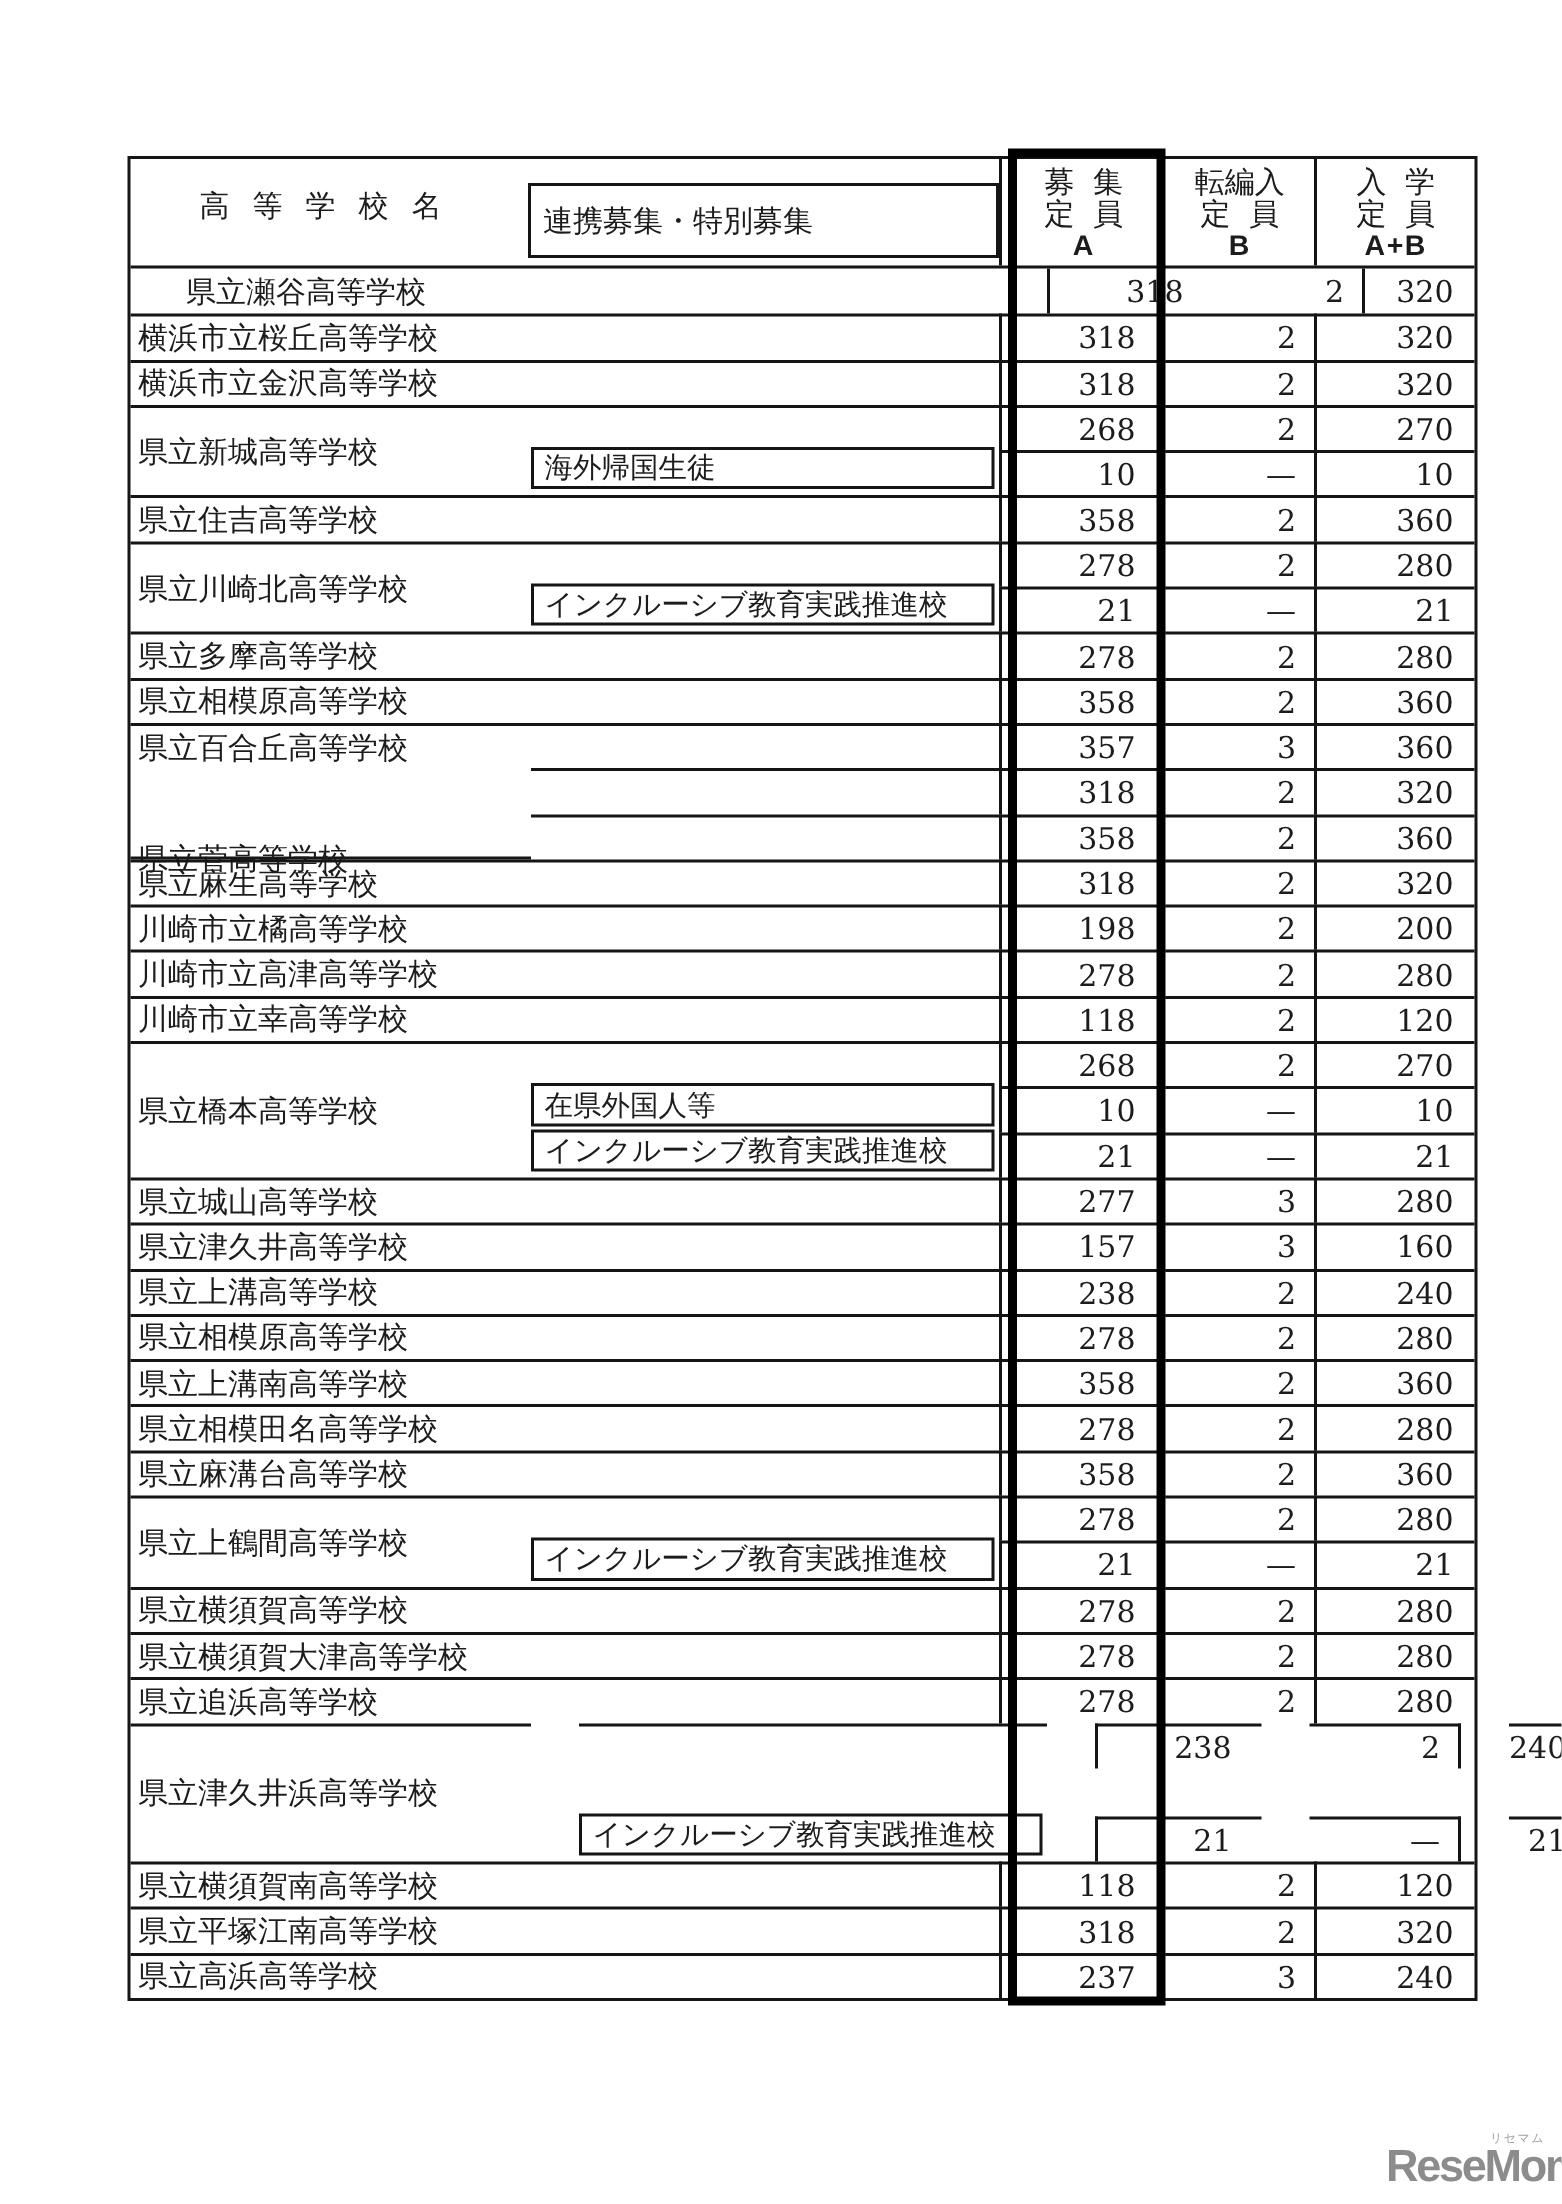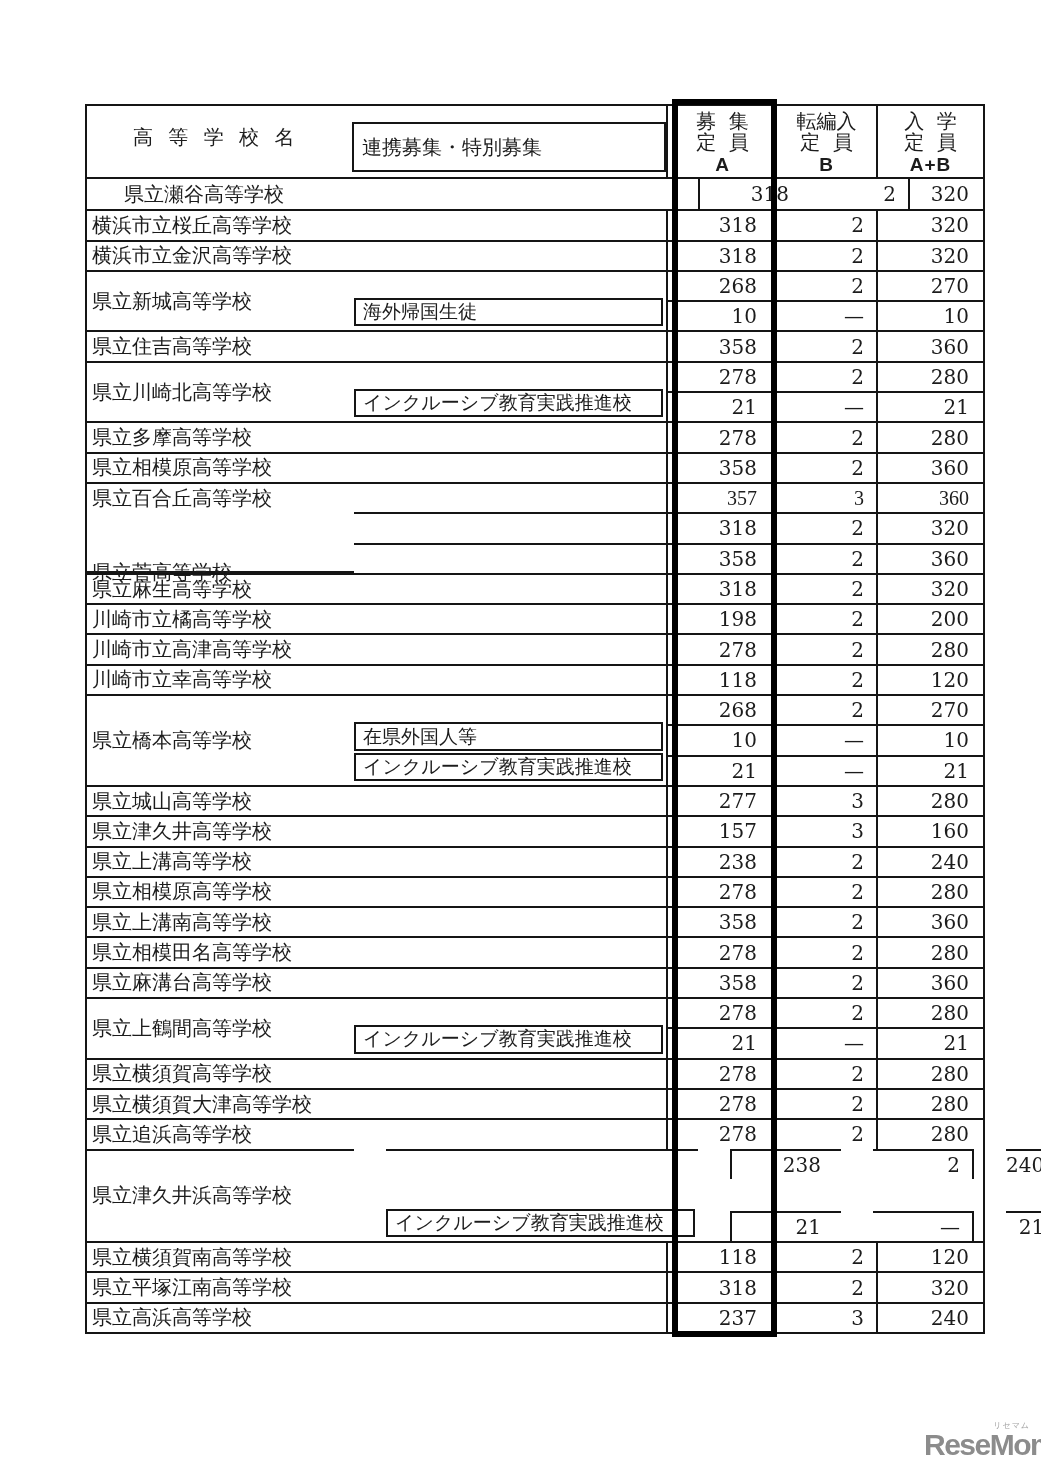--- a/index.html
+++ b/index.html
@@ -164,21 +164,21 @@
         <div class="cell num cb bt" style="grid-area: 1 / 4;">2</div>
         <div class="cell num cab bt" style="grid-area: 1 / 5;">280</div>
       </div>
       <div class="block" style="grid-template-rows: repeat(1, 30.3px);">
         <div class="cell cname bt" style="grid-area: 1 / 1 / span 1;">県立相模原高等学校</div>
         <div class="cell csub bt" style="grid-area: 1 / 2;"></div>
         <div class="cell num ca bt" style="grid-area: 1 / 3;">358</div>
         <div class="cell num cb bt" style="grid-area: 1 / 4;">2</div>
         <div class="cell num cab bt" style="grid-area: 1 / 5;">360</div>
       </div>
-      <div class="block" style="grid-template-rows: repeat(1, 30.3px); font-family: Liberation Serif, serif;">
+      <div class="block" style="grid-template-rows: repeat(1, 30.3px);">
         <div class="cell cname bt" style="grid-area: 1 / 1 / span 1;">県立百合丘高等学校</div>
         <div class="cell csub bt" style="grid-area: 1 / 2;"></div>
         <div class="cell num ca bt" style="grid-area: 1 / 3;">357</div>
         <div class="cell num cb bt" style="grid-area: 1 / 4;">3</div>
         <div class="cell num cab bt" style="grid-area: 1 / 5;">360</div>
       </div>
       <div class="block" style="grid-template-rows: repeat(1, 30.3px);">
         <div class="cell csub bt" style="grid-area: 1 / 2;"></div>
         <div class="cell num ca bt" style="grid-area: 1 / 3;">318</div>
         <div class="cell num cb bt" style="grid-area: 1 / 4;">2</div>

